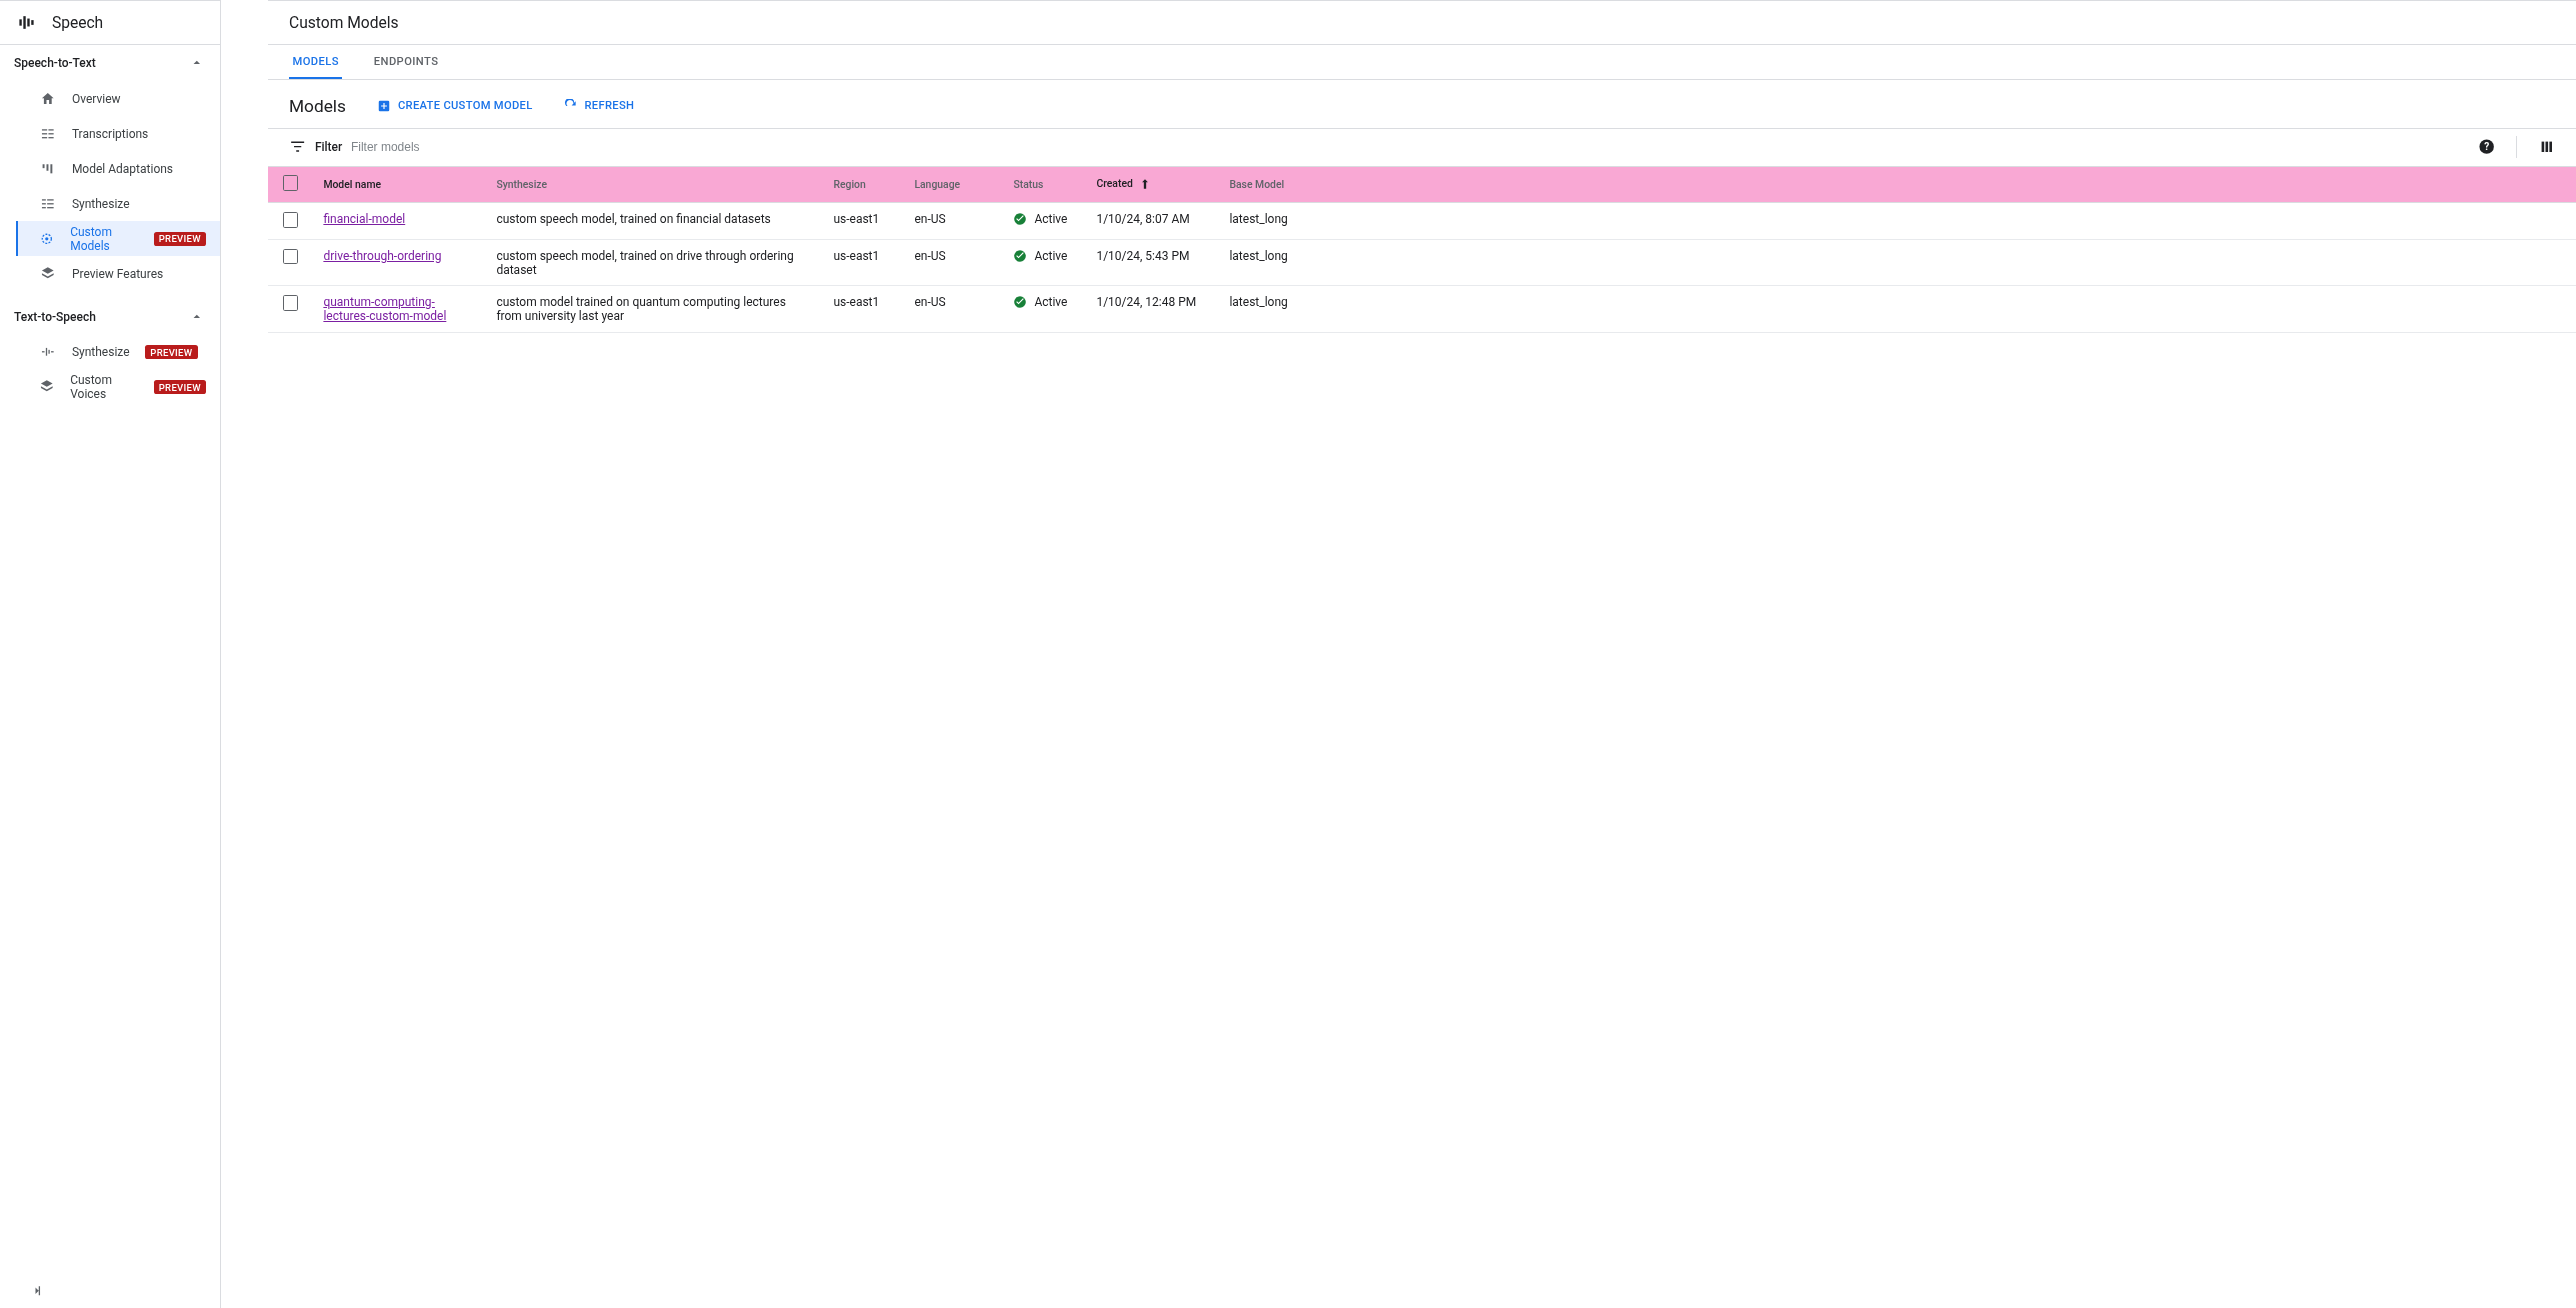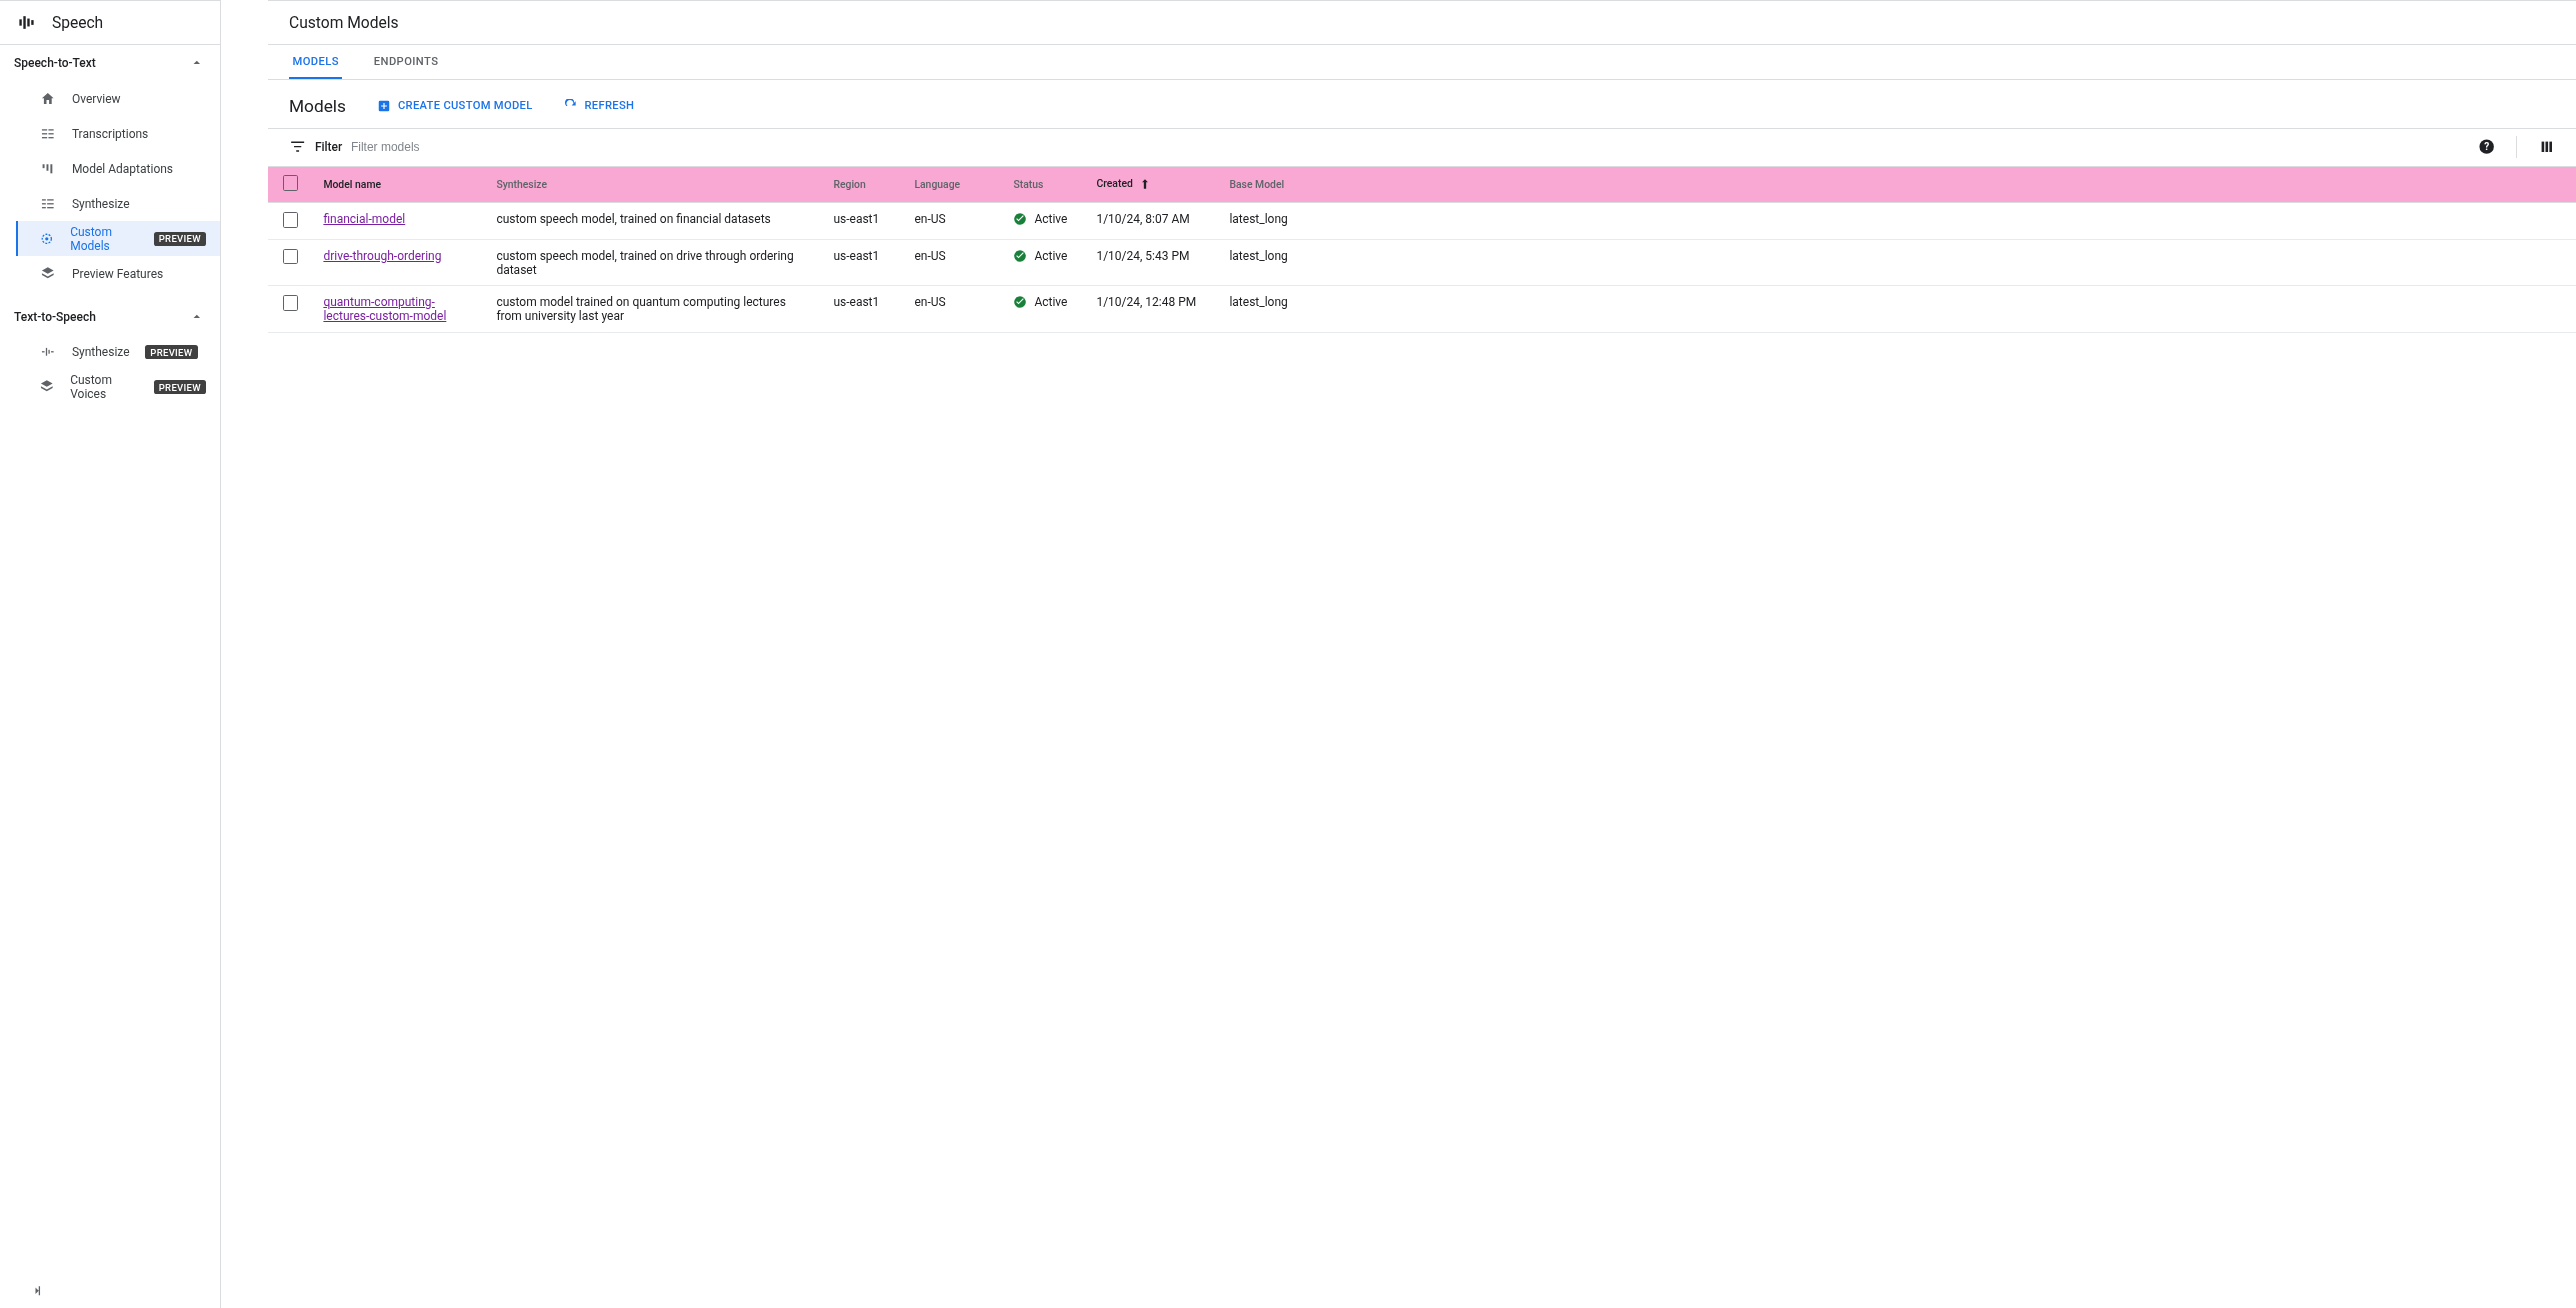--- a/index.html
+++ b/index.html
@@ -48,21 +48,21 @@
     margin-left: 16px;
   }
   .nav-item .icon-slot { width: 17.3px; display:flex; align-items:center; justify-content:center;}
   .nav-item.selected {
     background: #e8f0fe;
     color: #1a73e8;
     border-left-color: #1a73e8;
   }
   .badge {
     display: inline-flex; align-items:center;
-    background: #404040;
+    background: #b91c1c;
     color: #fff;
     font-size: 9.5px;
     font-weight: 500;
     letter-spacing: 0.3px;
     padding: 1.7px 5.2px;
     border-radius: 2.6px;
   }
   .sidebar-footer {
     margin-top: auto;
     height: 35px;

